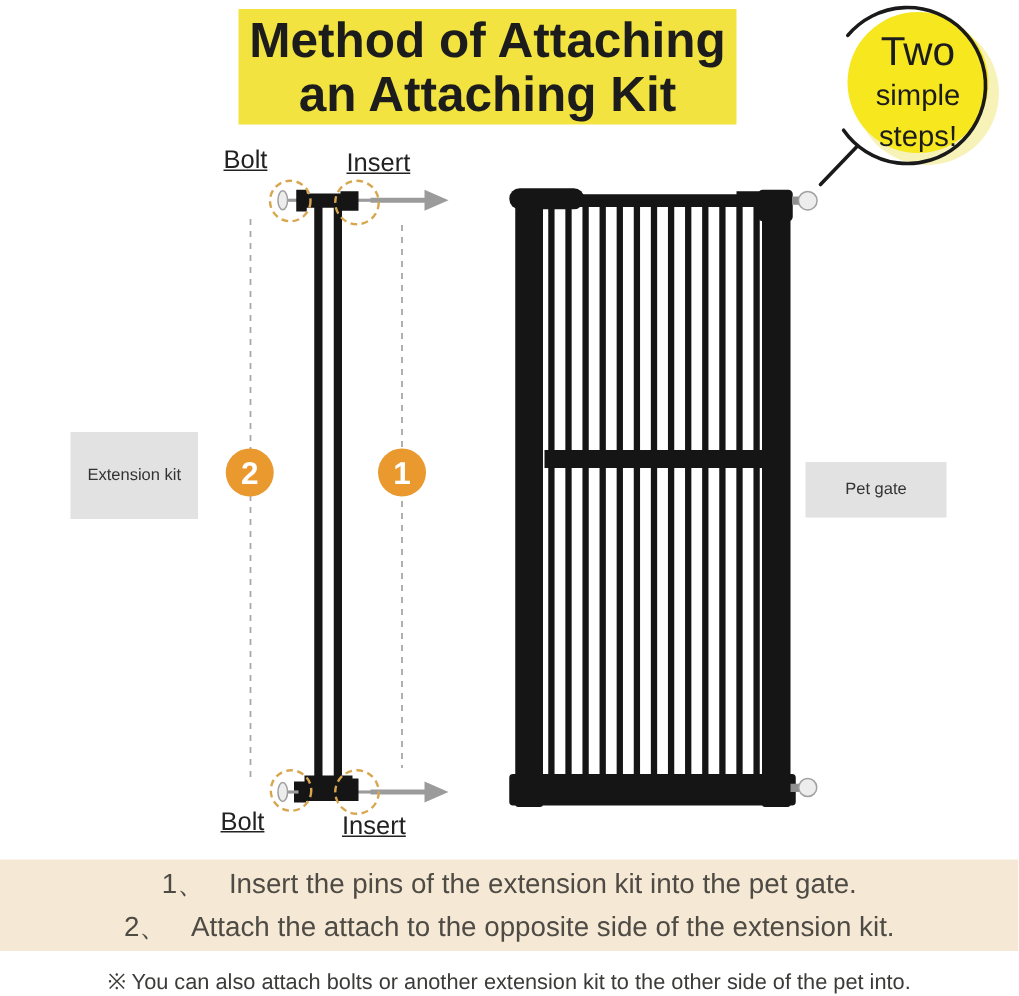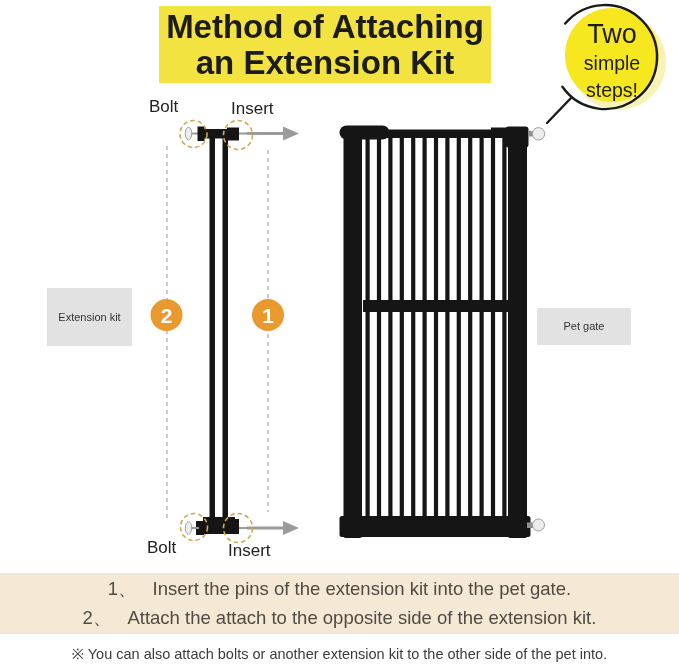--- a/index.html
+++ b/index.html
@@ -8,21 +8,21 @@
     --arrow-gray:#9B9B9B; --dash-tan:#D8A64F;
   }
   html,body{margin:0;padding:0;background:#fff;}
   .page{position:relative;width:679px;height:664px;background:#fff;overflow:hidden;
         font-family:"Liberation Sans",sans-serif;}
   .title-box{position:absolute;left:159px;top:6px;width:332px;height:77px;
     background:var(--title-yellow,#F2E340);display:flex;flex-direction:column;
     align-items:center;justify-content:center;text-align:center;
     font-size:33px;font-weight:600;color:#1c1c1c;line-height:36px;}
   .diagram{position:absolute;left:0;top:0;width:679px;height:664px;}
-  .lab{position:absolute;font-size:17px;color:#222;white-space:nowrap;}
+  .lab{position:absolute;font-size:17px;color:#222;white-space:nowrap;text-decoration:underline;}
   .side-label{position:absolute;background:var(--label-gray,#E2E2E2);
     display:flex;align-items:center;justify-content:center;text-align:center;
     font-size:11px;color:#333;line-height:1.5;}
   .ext-label{left:47px;top:288px;width:85px;height:58px;padding:0 2px;box-sizing:border-box;}
   .pet-label{left:537px;top:308px;width:94px;height:37px;}
   .instructions{position:absolute;left:0;top:573px;width:679px;height:61px;
     background:var(--band-beige,#F5E9D6);display:flex;flex-direction:column;
     align-items:center;justify-content:center;gap:8px;}
   .instr-row{display:flex;align-items:baseline;font-size:18.5px;color:#4e4a44;line-height:1.1;}
   .instr-num{margin-right:16px;}
@@ -46,21 +46,21 @@
   .badge-t1{font-size:27px;fill:#1c1c1c;text-anchor:middle;}
   .badge-t2{font-size:19.5px;fill:#1c1c1c;text-anchor:middle;}
 </style>
 </head>
 <body>
 
 <div class="page">
 
   <div class="title-box">
     <div>Method of Attaching</div>
-    <div>an Extension Kit</div>
+    <div>an Attaching Kit</div>
   </div>
 
   <svg class="diagram" viewBox="0 0 679 664">
 
     <g>
       <circle class="badge-shadow" cx="618" cy="62" r="48"></circle>
       <circle class="badge-fill" cx="612" cy="55" r="47"></circle>
       <path class="badge-line" d="M 565.2 23.6 A 52 52 0 1 1 562.4 86.8"></path>
       <path class="badge-line" d="M 571 98 L 547 123"></path>
       <text class="badge-t1" x="612" y="43">Two</text>

